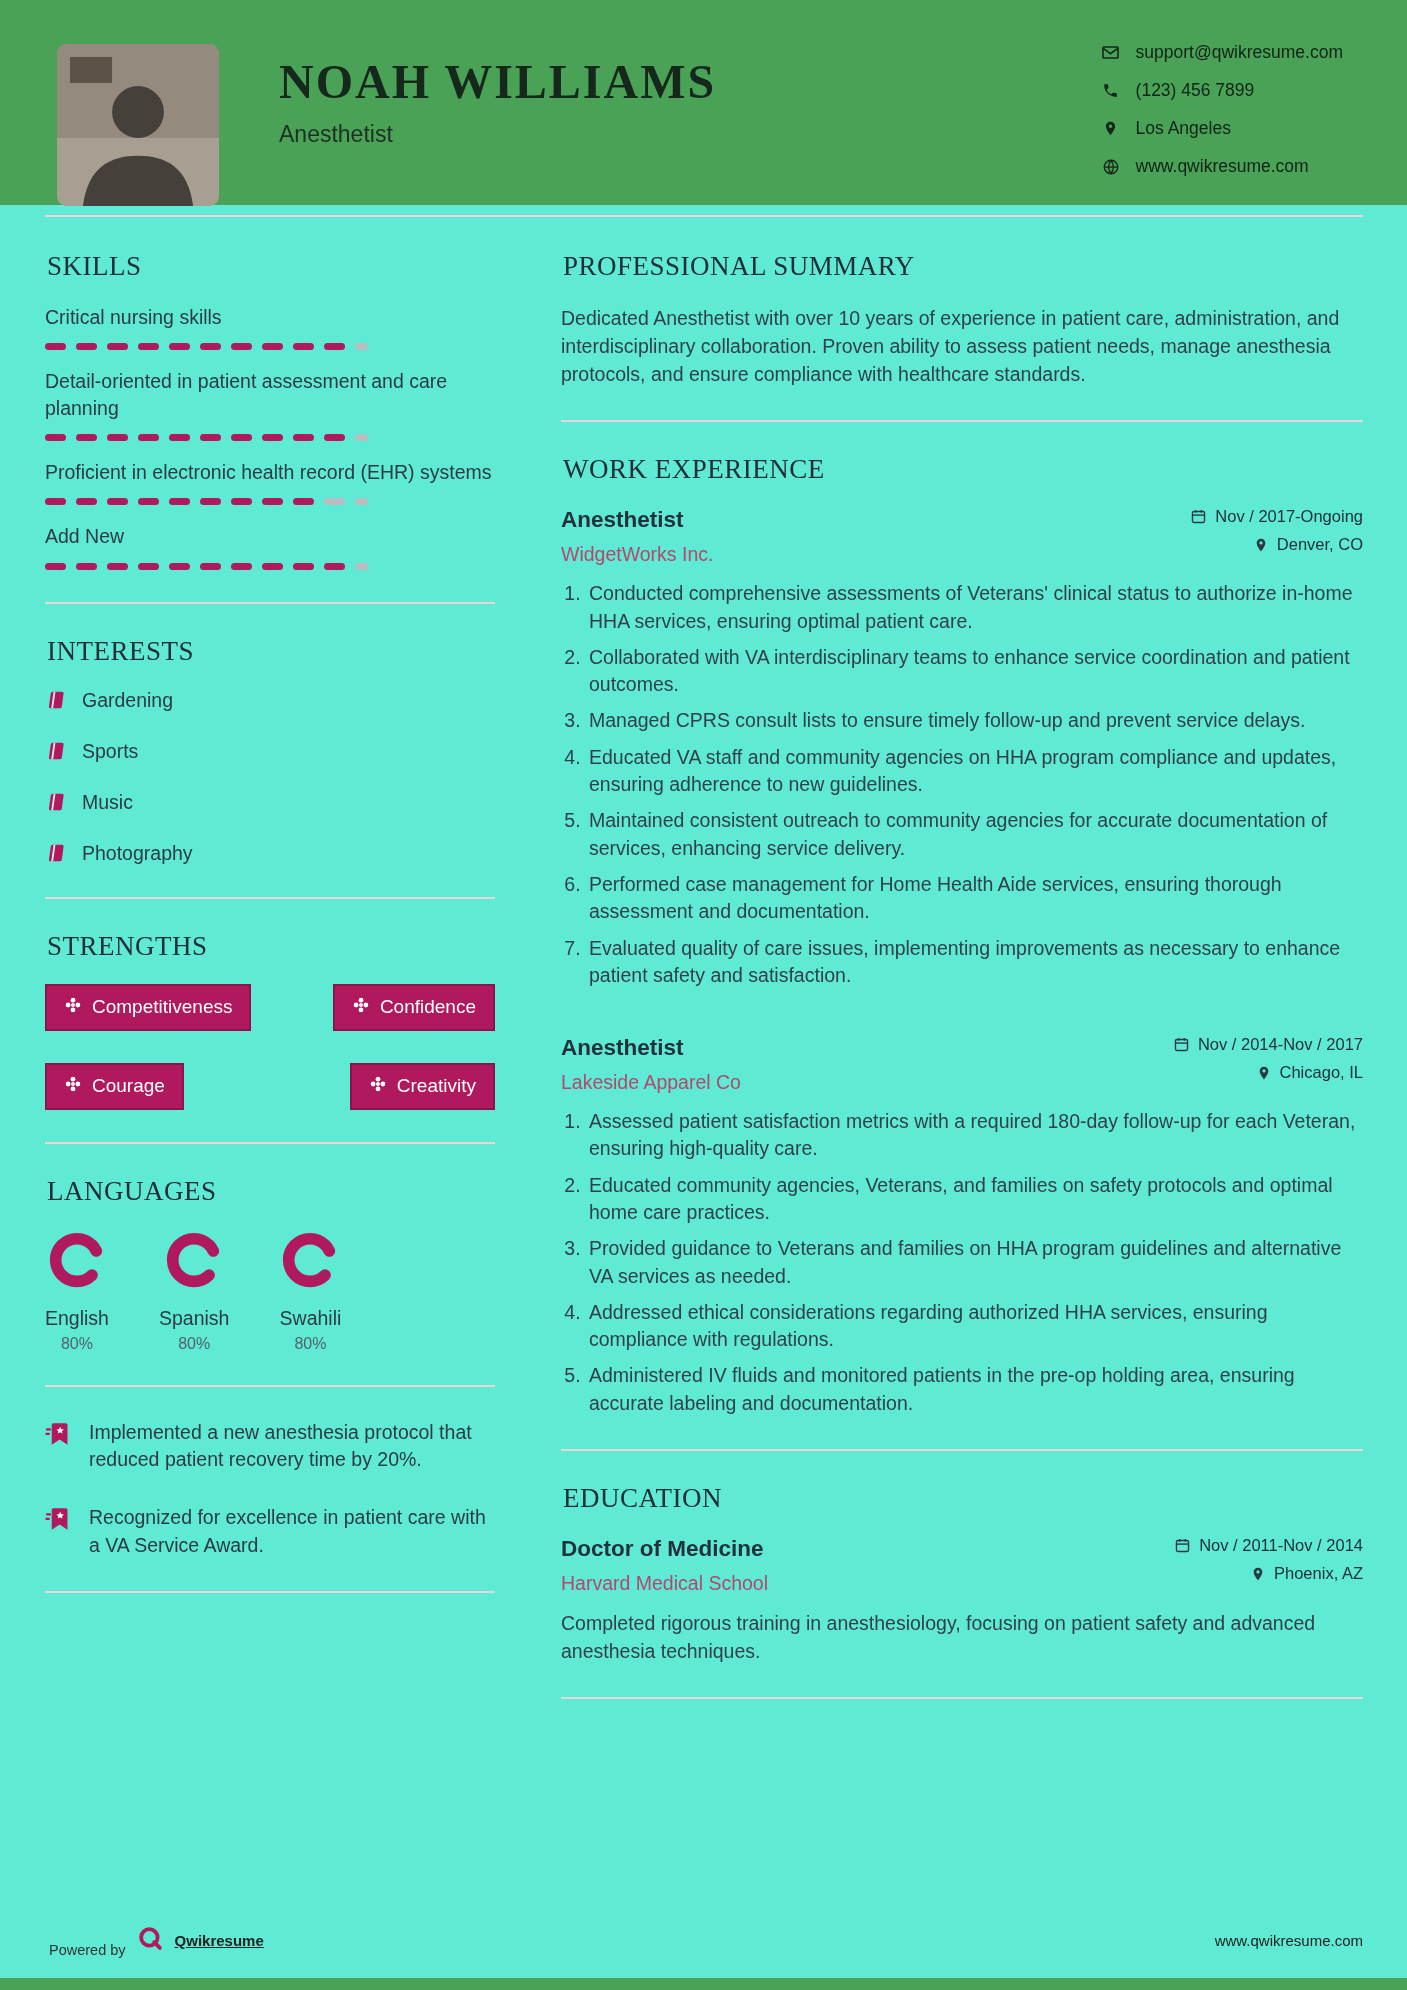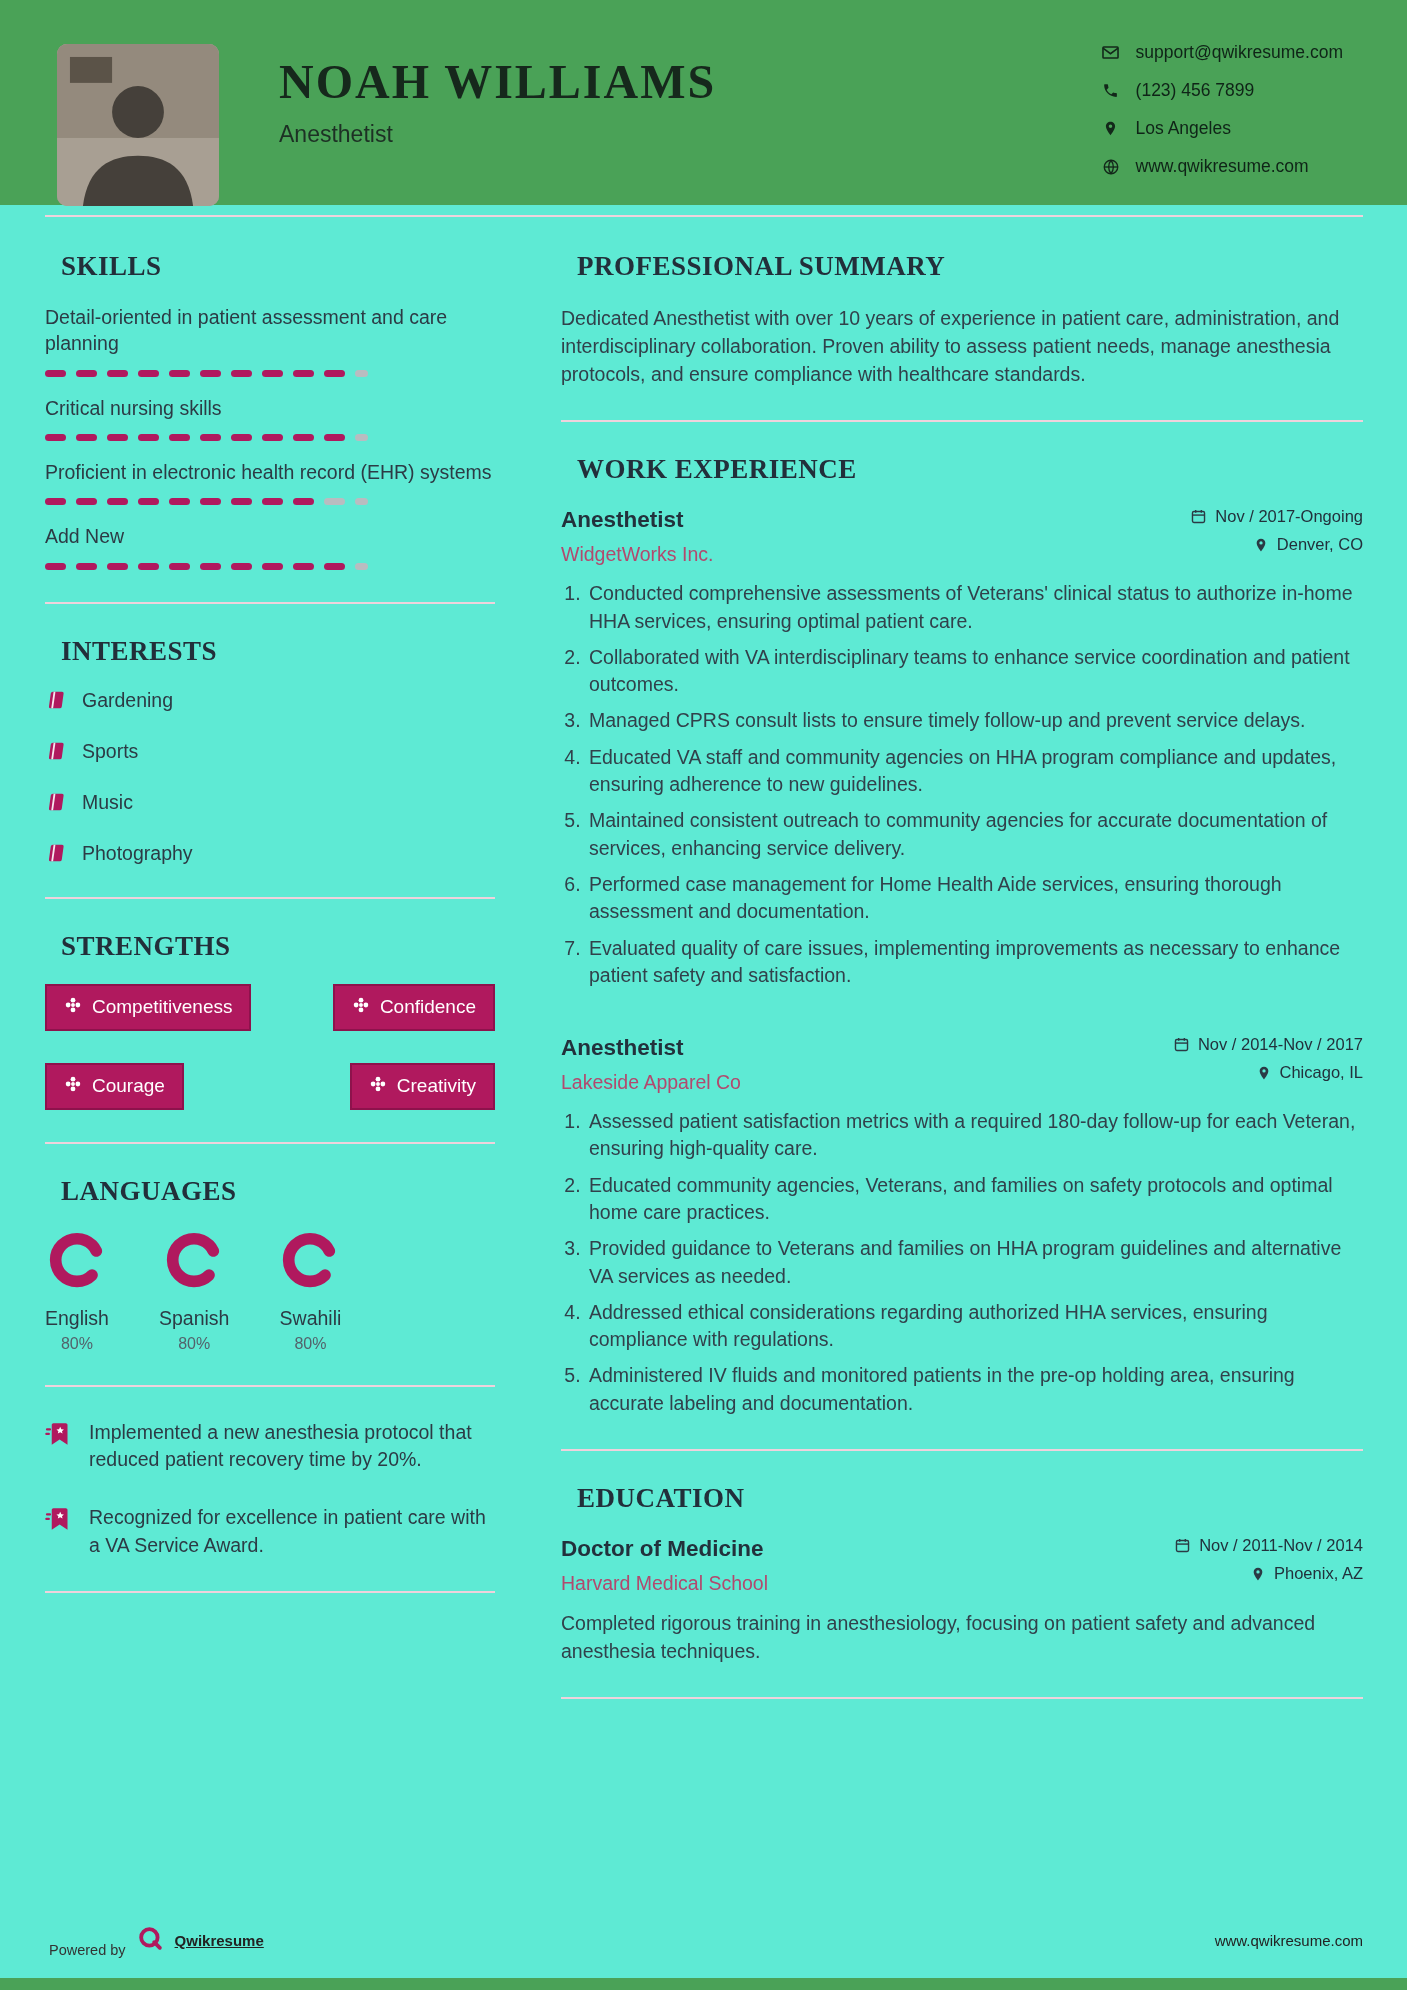--- a/index.html
+++ b/index.html
@@ -26,21 +26,21 @@
   .contacts{margin:42px 64px 0 auto;list-style:none;padding:0;font-size:17.5px;color:#0f2417;}
   .contacts li{display:flex;align-items:center;gap:15px;margin-bottom:17px;}
   .cicon{display:inline-flex;width:20px;justify-content:center;color:#13281a;}
 
   .top-rule{border:none;border-top:2px solid var(--rule);margin:10px 44px 0 45px;}
 
   
   .content{display:flex;padding:34px 44px 0 45px;}
   .left{width:450px;flex-shrink:0;margin-right:66px;}
   .right{flex:1;min-width:0;}
-  h2.sec{font-family:"Liberation Serif","DejaVu Serif",serif;font-weight:700;font-size:27px;letter-spacing:.5px;color:#222f3a;margin:0 0 22px 16px;}
+  h2.sec{font-family:"Liberation Serif","DejaVu Serif",serif;font-weight:400;font-size:27px;letter-spacing:.5px;color:#222f3a;margin:0 0 22px 2px;}
   .rule{border:none;border-top:2px solid var(--rule);margin:32px 0;}
 
   
   .skill-label{font-size:19.5px;color:#2c3b45;line-height:1.35;margin:18px 0 13px;}
   .skill:first-child .skill-label{margin-top:6px;}
   .dash-row{display:flex;gap:10px;align-items:center;margin-bottom:6px;}
   .dash{width:21px;height:7px;border-radius:4px;background:var(--accent);flex-shrink:0;}
   .dash.rest{background:var(--gray-dash);}
   .dash.rest:last-child{width:13px;}
 
@@ -148,37 +148,37 @@
   <hr class="top-rule">
 
   <main class="content">
 
     <aside class="left">
 
       <section>
         <h2 class="sec">SKILLS</h2>
         <div id="skills-items">
             <div class="skill">
-              <div class="skill-label">Detail-oriented in patient assessment and care planning</div>
+              <div class="skill-label">Critical nursing skills</div>
               <div class="dash-row">
                 <span class="dash"></span>
                 <span class="dash"></span>
                 <span class="dash"></span>
                 <span class="dash"></span>
                 <span class="dash"></span>
                 <span class="dash"></span>
                 <span class="dash"></span>
                 <span class="dash"></span>
                 <span class="dash"></span>
                 <span class="dash"></span>
                 <span class="dash rest"></span>
               </div>
             </div>
             <div class="skill">
-              <div class="skill-label">Critical nursing skills</div>
+              <div class="skill-label">Detail-oriented in patient assessment and care planning</div>
               <div class="dash-row">
                 <span class="dash"></span>
                 <span class="dash"></span>
                 <span class="dash"></span>
                 <span class="dash"></span>
                 <span class="dash"></span>
                 <span class="dash"></span>
                 <span class="dash"></span>
                 <span class="dash"></span>
                 <span class="dash"></span>

